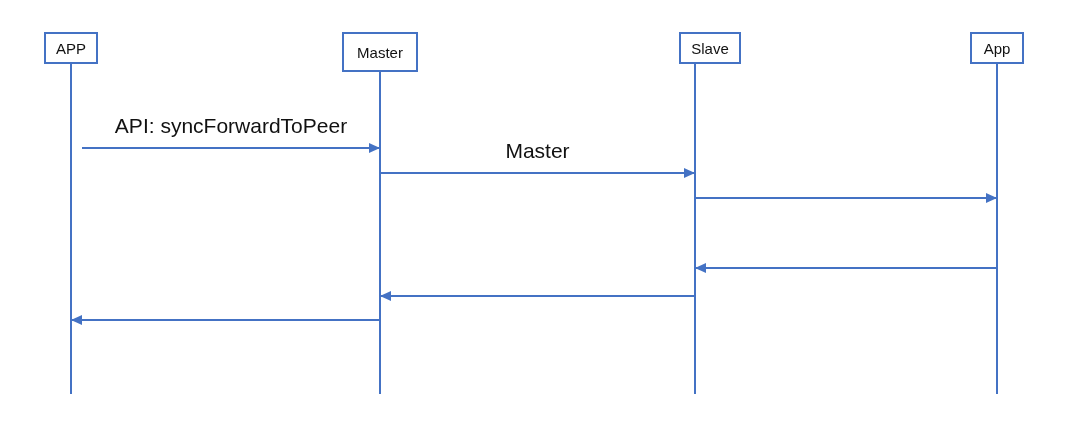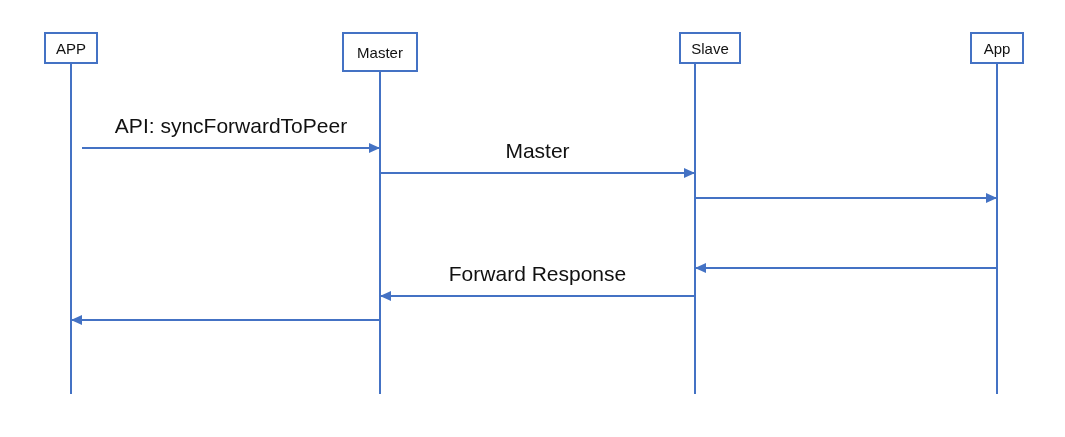--- a/index.html
+++ b/index.html
@@ -89,16 +89,15 @@
     <span class="message-label" style="left: 231px; top: 126px;">API: syncForwardToPeer</span>
     <div class="message-line" style="left: 380px; top: 172.25px; width: 315px;"></div>
     <div class="arrowhead right" style="top: 168px; left: 684px;"></div>
     <span class="message-label" style="left: 537.5px; top: 151px;">Master</span>
     <div class="message-line" style="left: 695px; top: 197.25px; width: 302px;"></div>
     <div class="arrowhead right" style="top: 193px; left: 986px;"></div>
     <div class="message-line" style="left: 695px; top: 267.25px; width: 302px;"></div>
     <div class="arrowhead left" style="top: 263px; left: 695px;"></div>
     <div class="message-line" style="left: 380px; top: 295.25px; width: 315px;"></div>
     <div class="arrowhead left" style="top: 291px; left: 380px;"></div>
-    <span class="message-label" style="left: 537.5px; top: 274px;">Forward Response</span>
     <div class="message-line" style="left: 71px; top: 319.25px; width: 309px;"></div>
     <div class="arrowhead left" style="top: 315px; left: 71px;"></div>
   </div>
 
 </body></html>

